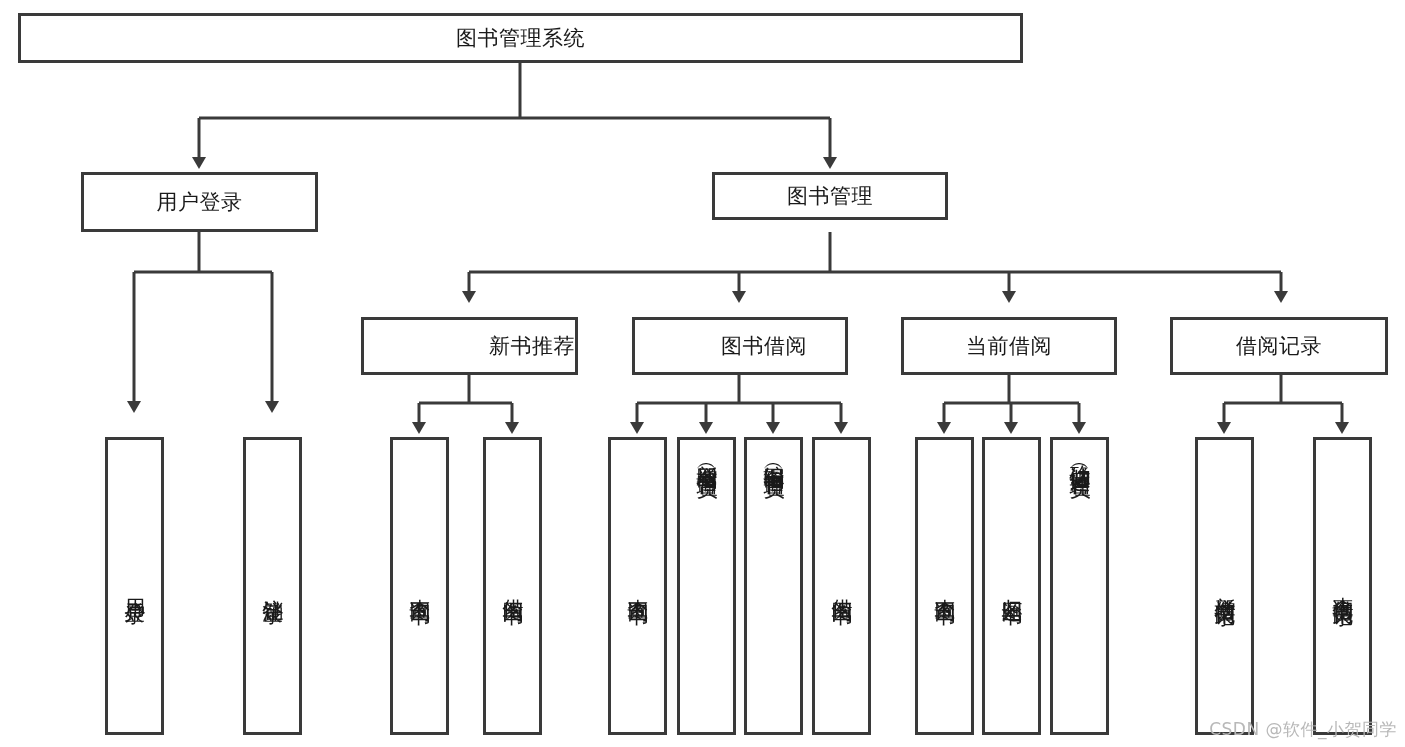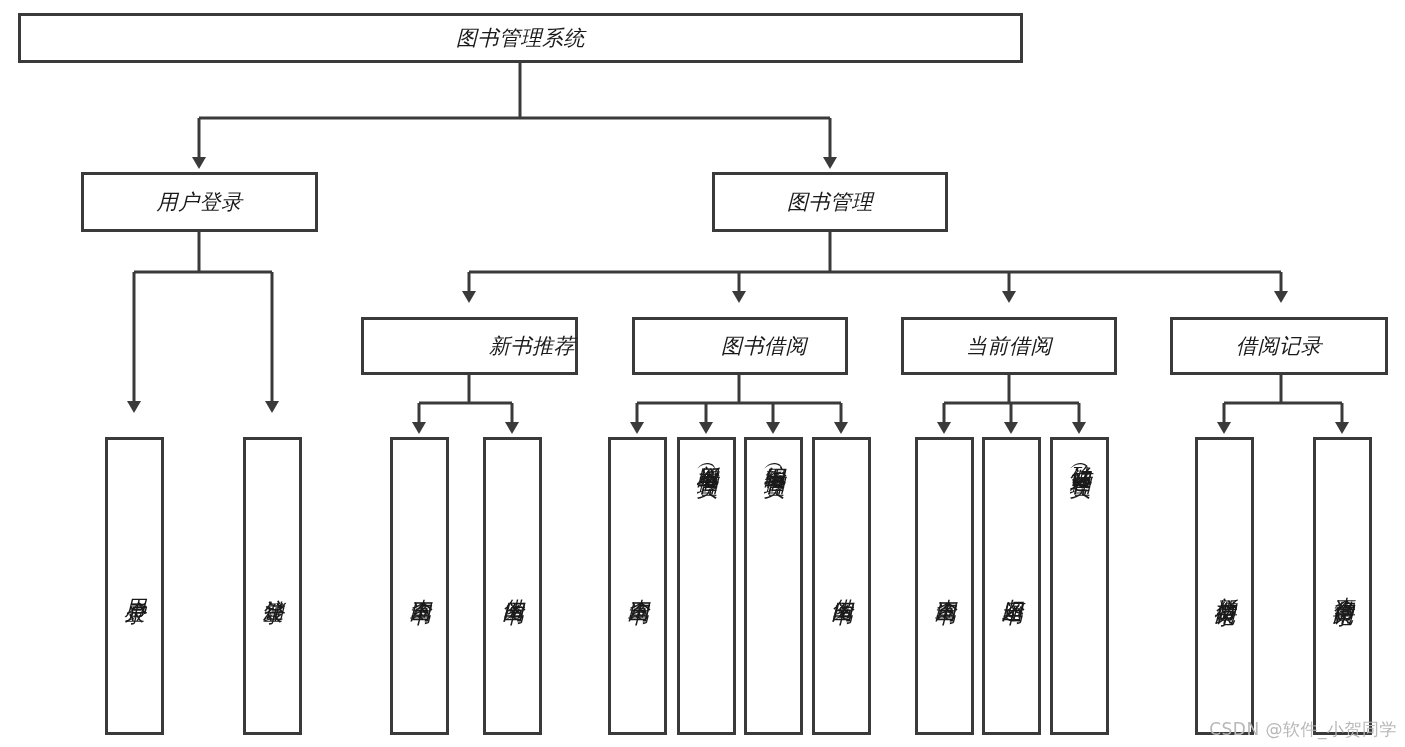--- a/index.html
+++ b/index.html
@@ -27,21 +27,20 @@
   .node {
     position: absolute;
     box-sizing: border-box;
     border: 3px solid #3a3a3a;
     background: #ffffff;
     color: #1a1a1a;
     display: flex;
     align-items: center;
     justify-content: center;
     z-index: 2;
-    font-style: italic;
   }
   .node .label {
     font-size: 21px;
     line-height: 1.15;
     letter-spacing: 0.5px;
     white-space: nowrap;
     text-align: center;
   }
   .node.vertical {
     align-items: flex-start;
@@ -133,21 +132,21 @@
     </g>
   </svg>
 
   <div class="node" style="left:18px; top:13px; width:1005px; height:50px;">
     <span class="label">图书管理系统</span>
   </div>
 
   <div class="node" style="left:81px; top:172px; width:237px; height:60px;">
     <span class="label">用户登录</span>
   </div>
-  <div class="node" style="left:712px; top:172px; width:236px; height:60px;">
+  <div class="node" style="left:712px; top:172px; width:236px; height:48px;">
     <span class="label">图书管理</span>
   </div>
 
   <div class="node" style="left:361px; top:317px; width:217px; height:58px;justify-content:flex-end;">
     <span class="label">新书推荐</span>
   </div>
   <div class="node" style="left:632px; top:317px; width:216px; height:58px;padding-left:48px;">
     <span class="label">图书借阅</span>
   </div>
   <div class="node" style="left:1170px; top:317px; width:218px; height:58px;">

